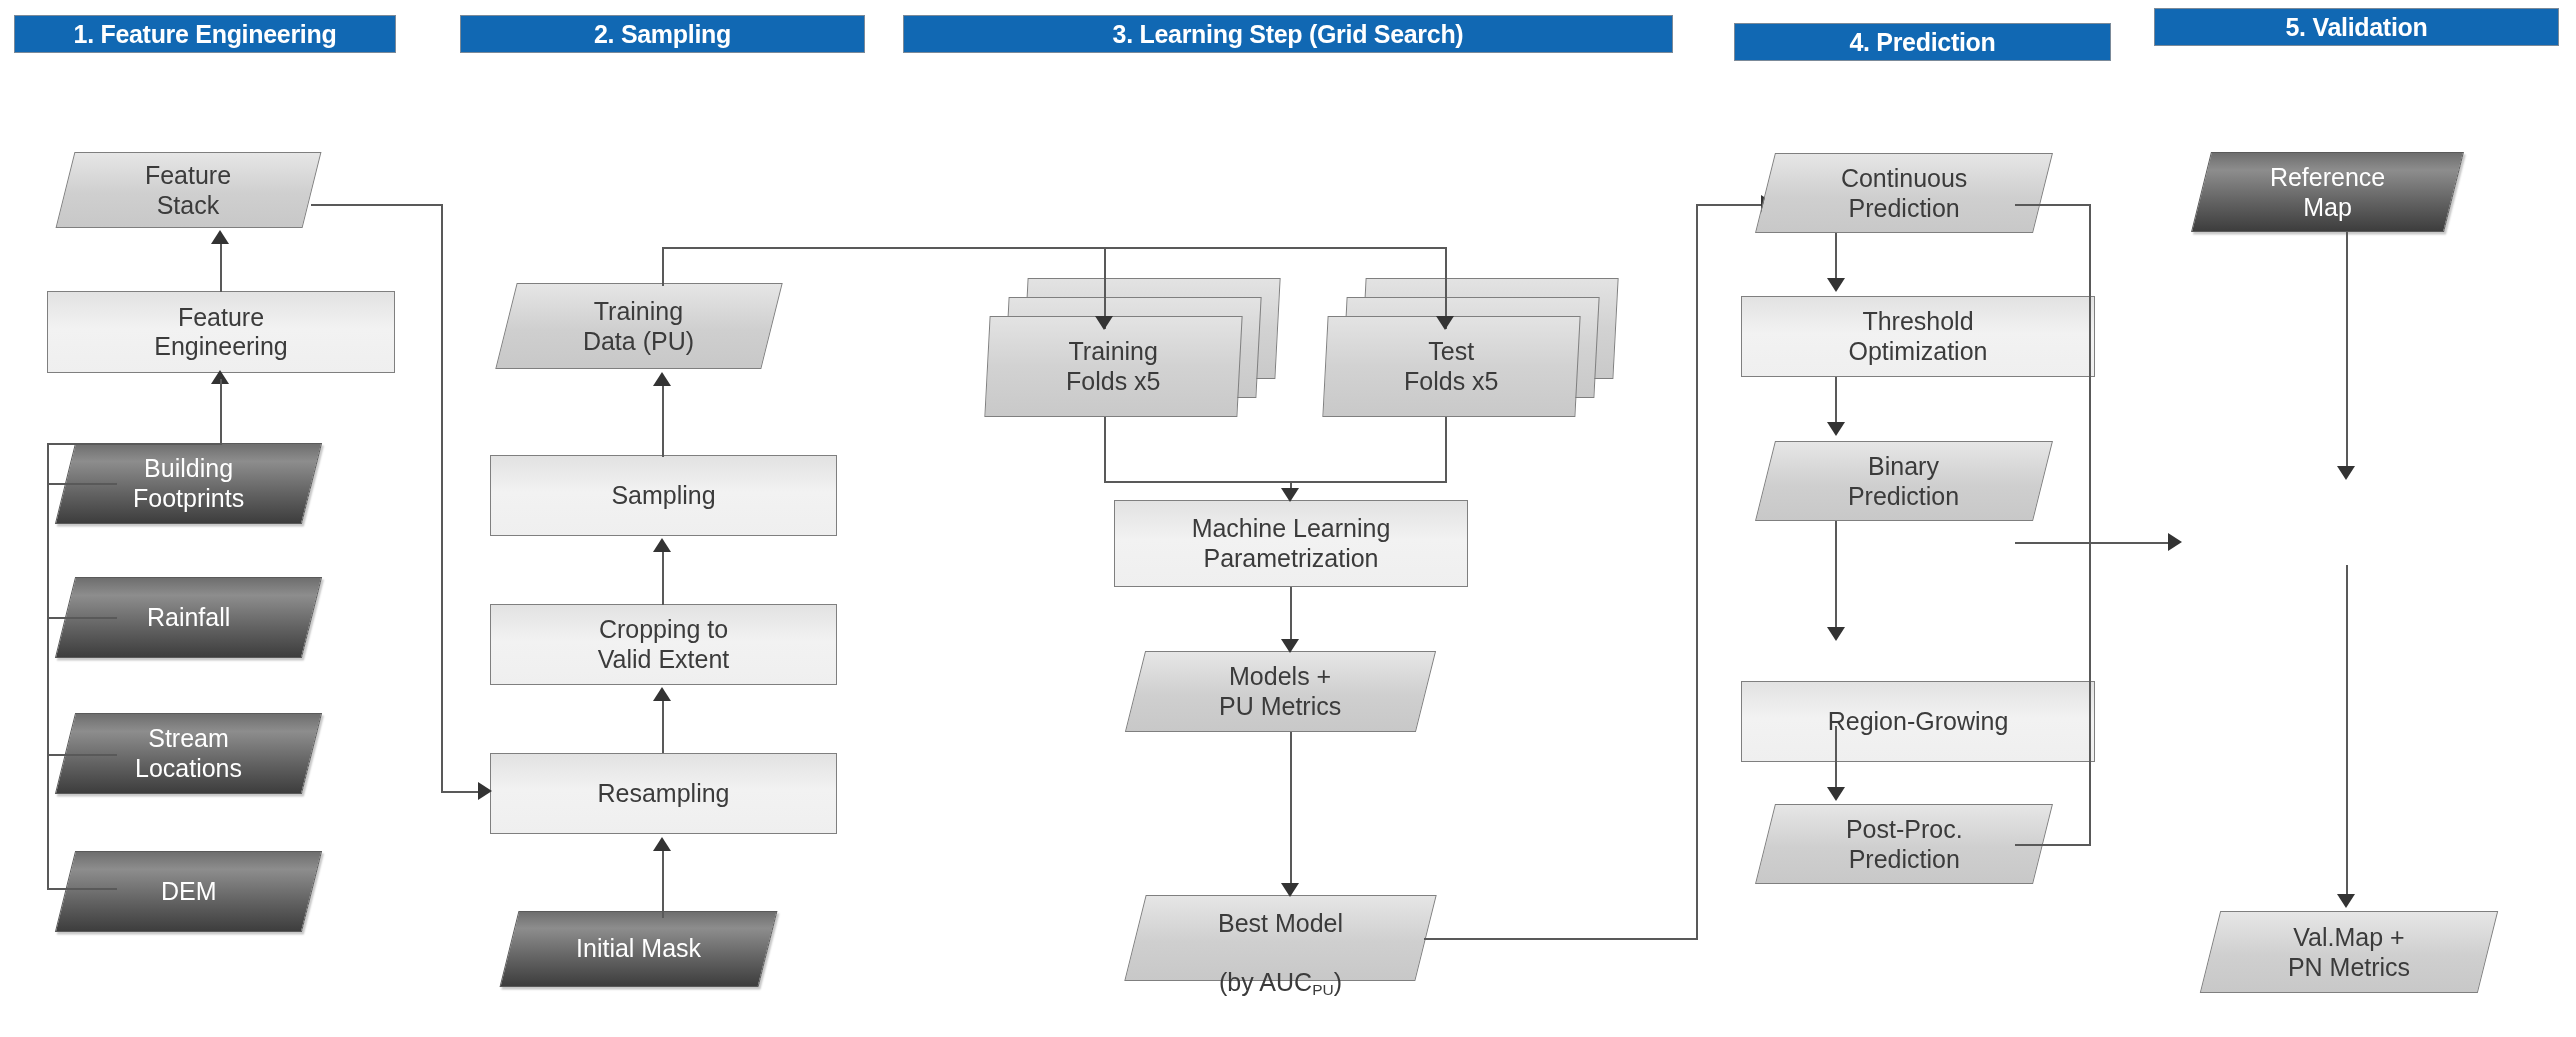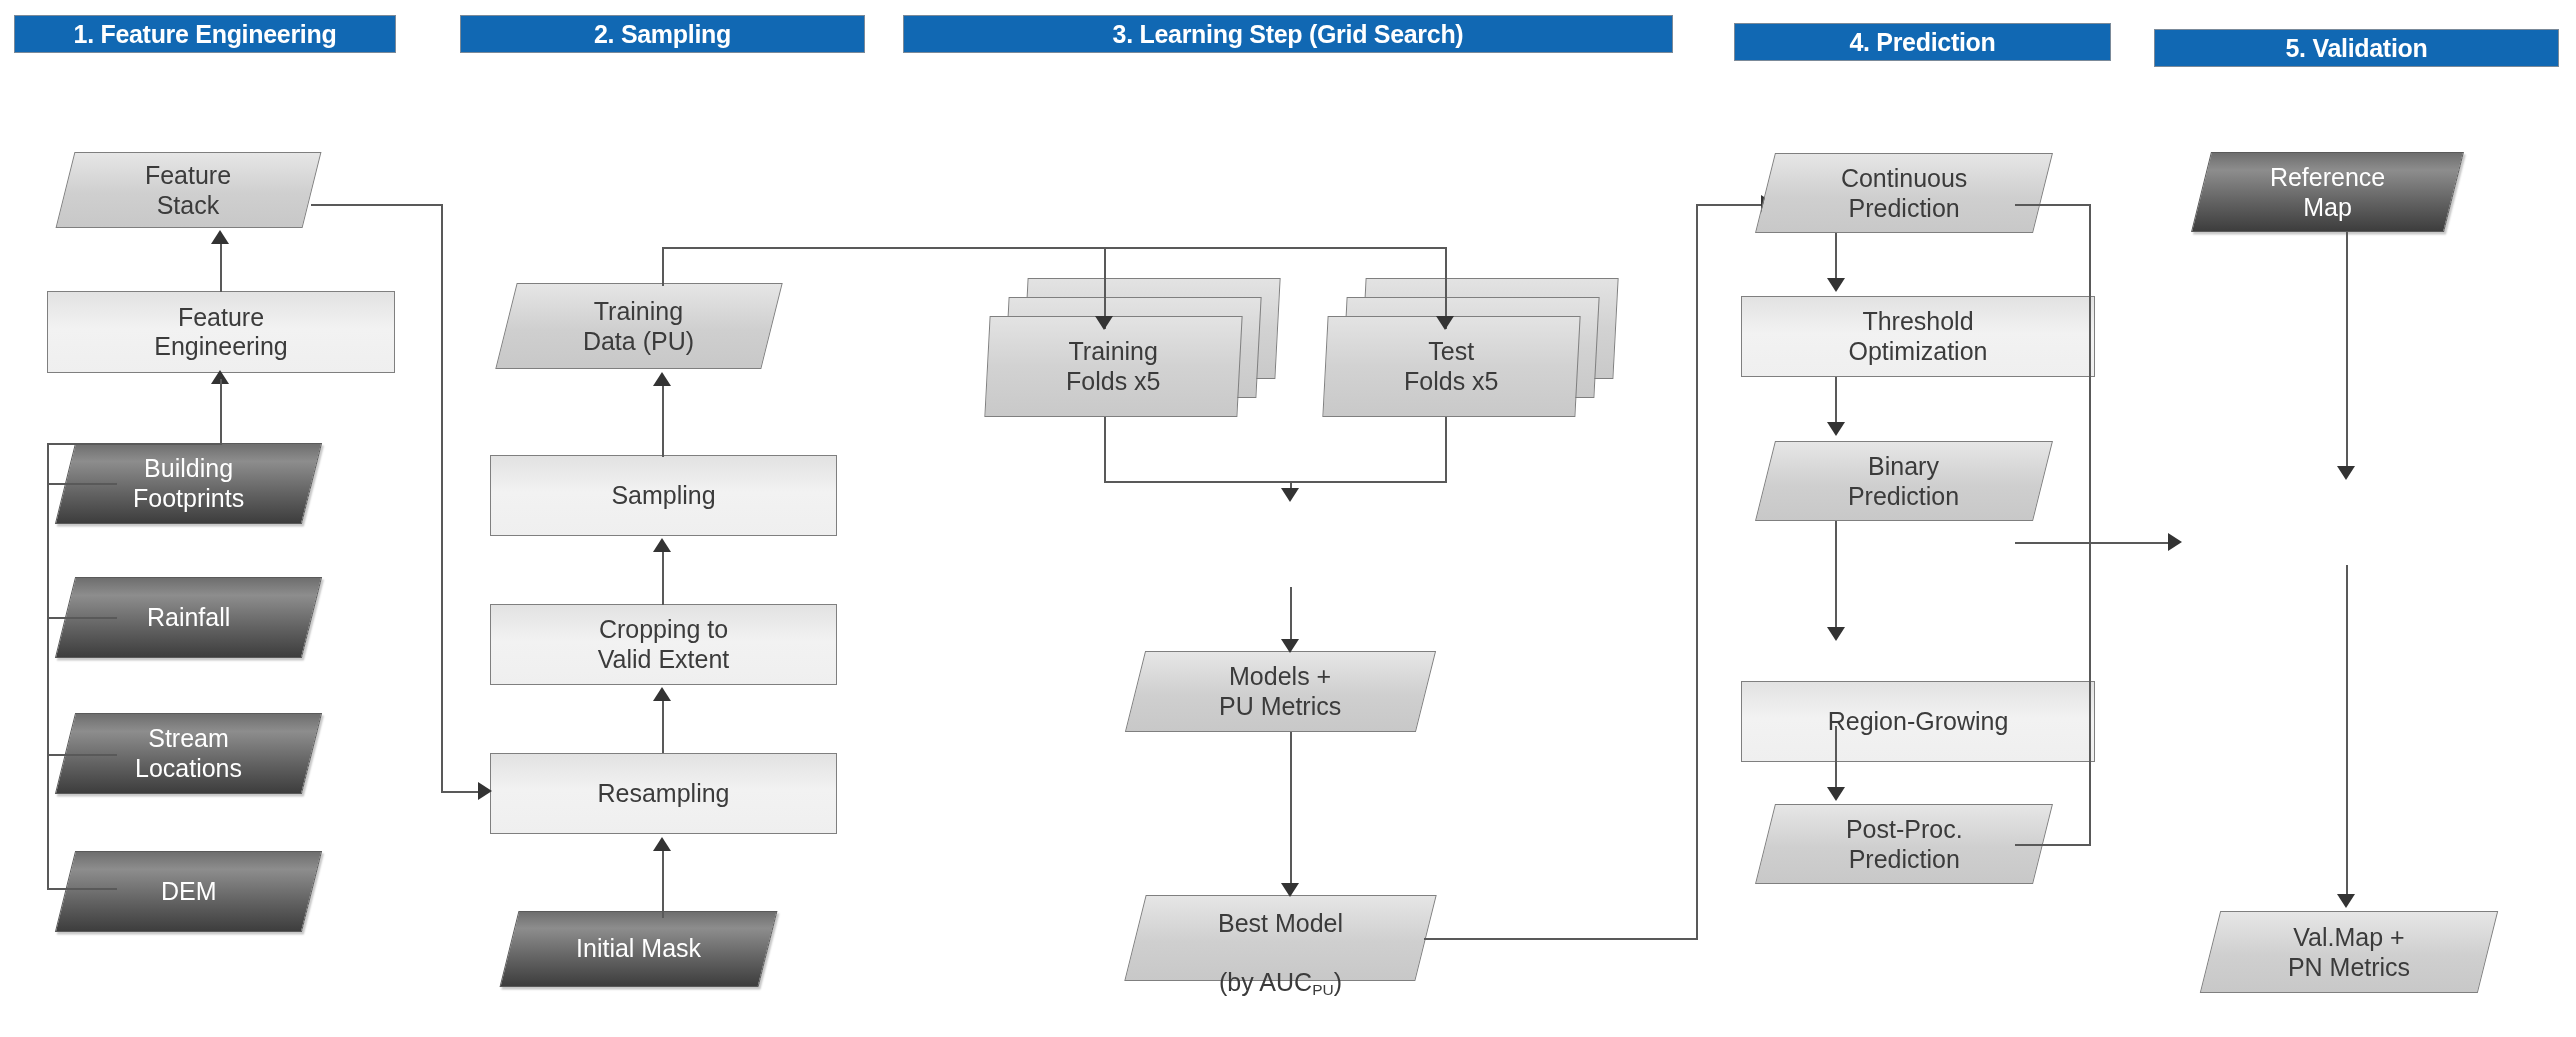--- a/index.html
+++ b/index.html
@@ -88,21 +88,21 @@
 <div id="stage">
 
   <div class="phase-banner" style="left:14px;top:15px;width:382px;height:38px;">1. Feature Engineering</div>
 
   <div class="phase-banner" style="left:460px;top:15px;width:405px;height:38px;">2. Sampling</div>
 
   <div class="phase-banner" style="left:903px;top:15px;width:770px;height:38px;">3. Learning Step (Grid Search)</div>
 
   <div class="phase-banner" style="left:1734px;top:23px;width:377px;height:38px;">4. Prediction</div>
 
-  <div class="phase-banner" style="left:2154px;top:29px;width:405px;height:38px;">5. Validation</div>
+  <div class="phase-banner" style="left:2154px;top:8px;width:405px;height:38px;">5. Validation</div>
 
   <div class="node data-shape" style="left:65px;top:152px;width:247px;height:76px;">
     <span>Feature
 Stack</span>
   </div>
 
   <div class="node proc" style="left:47px;top:291px;width:348px;height:82px;">
     <span>Feature
 Engineering</span>
   </div>
@@ -189,20 +189,24 @@
 
   <div class="stack-wrap" style="left:1325px;top:278px;width:304px;height:145px;">
     <div class="stack-card" style="left:38px;top:0px;width:253px;height:101px;"></div>
     <div class="stack-card" style="left:19px;top:19px;width:253px;height:101px;"></div>
     <div class="stack-card" style="left:0px;top:38px;width:253px;height:101px;">
       <span>Test
 Folds x5</span>
     </div>
   </div>
 
+  <div class="node proc" style="left:1114px;top:500px;width:354px;height:87px;">
+    <span>Machine Learning
+Parametrization</span>
+  </div>
 
   <div class="node data-shape" style="left:1135px;top:651px;width:291px;height:81px;">
     <span>Models +
 PU Metrics</span>
   </div>
 
   <div class="node data-shape" style="left:1135px;top:895px;width:291px;height:86px;">
     <span>
       <span>Best Model</span><br>
       <span>(by AUC</span><sub>PU</sub><span>)</span>

